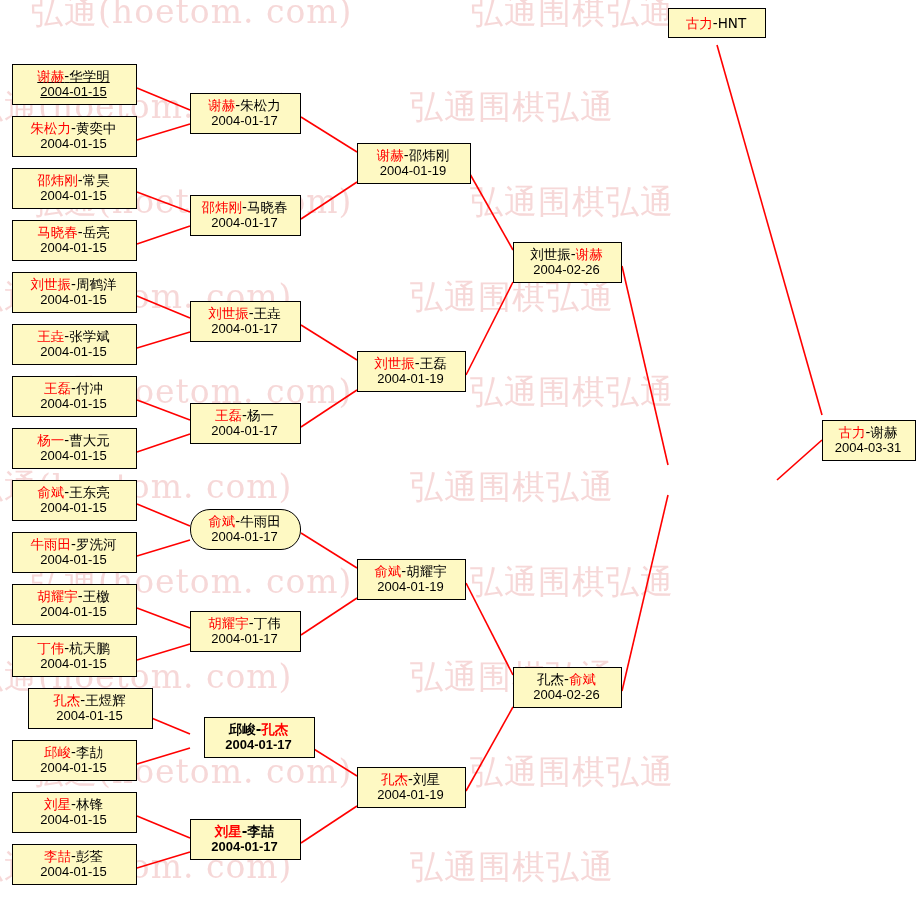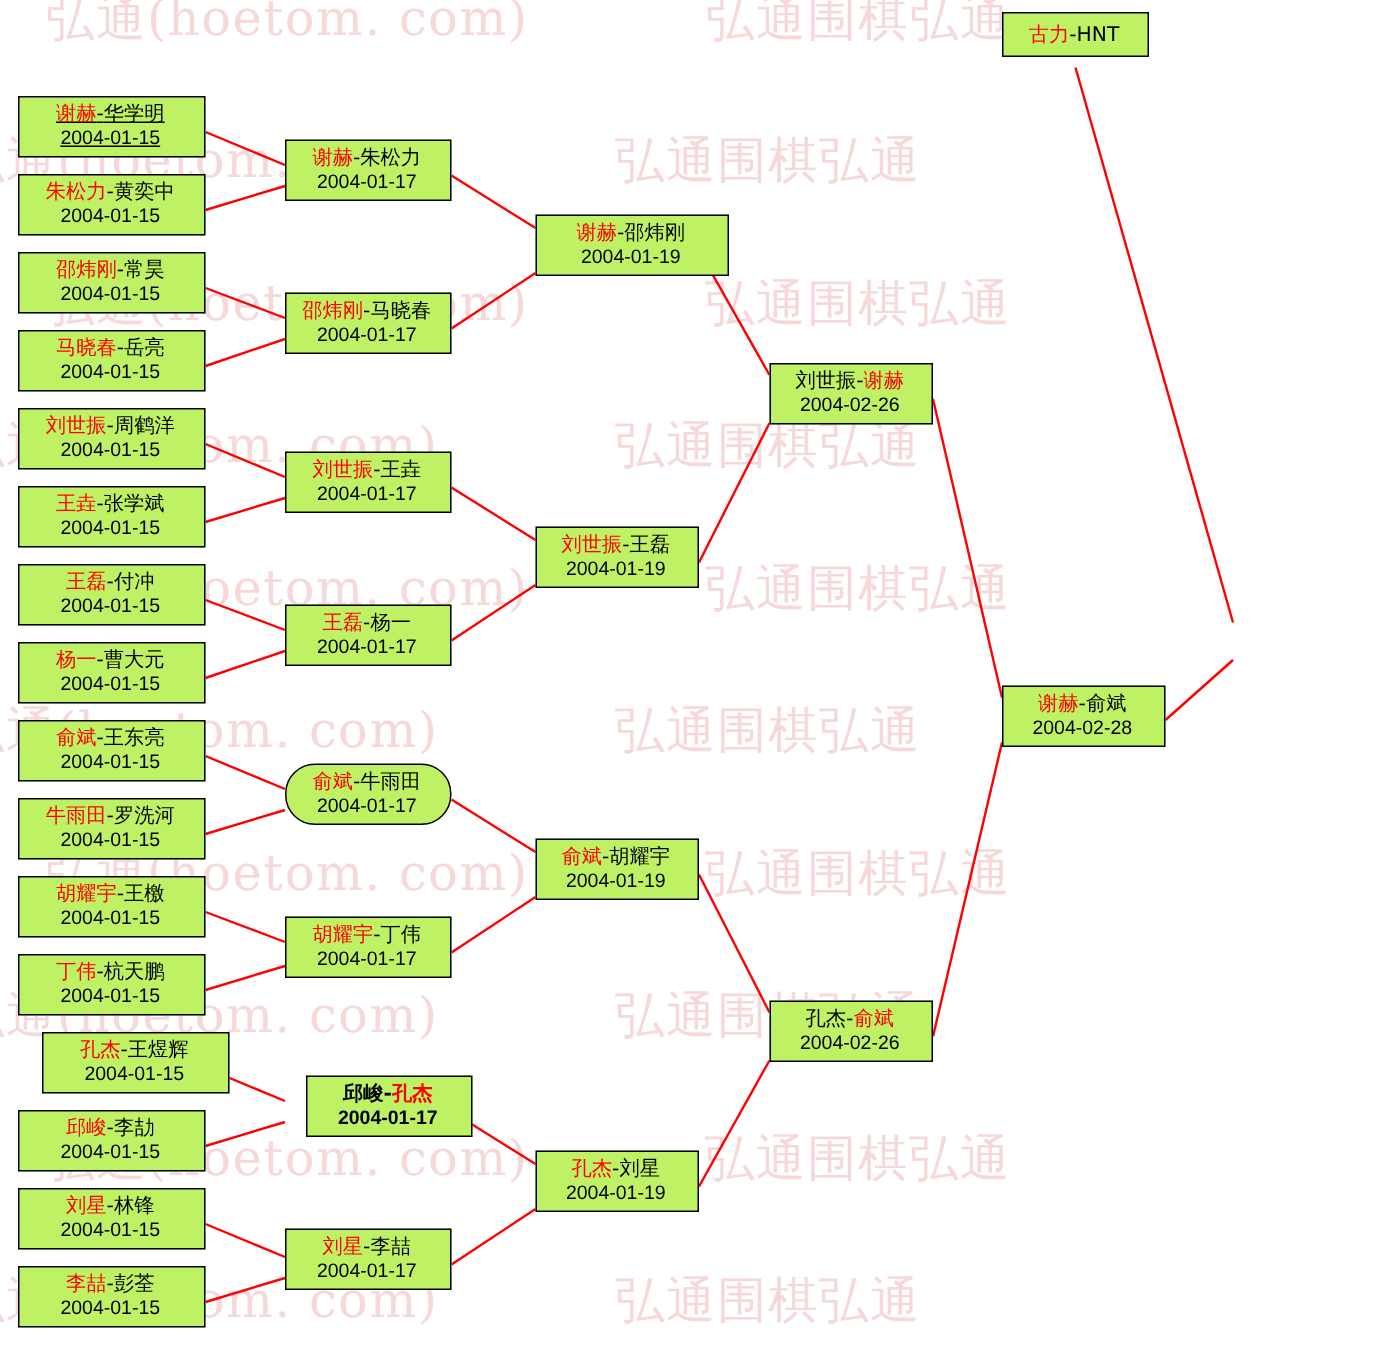--- a/index.html
+++ b/index.html
@@ -41,21 +41,21 @@
     left: 0; top: 0;
     width: 924px;
     height: 897px;
     z-index: 1;
     pointer-events: none;
   }
   .node {
     position: absolute;
     box-sizing: border-box;
     border: 1px solid #000000;
-    background: #bef264;
+    background: #fef9c3;
     z-index: 2;
     text-align: center;
     font-size: 13px;
     line-height: 16px;
     padding: 3px 2px 4px 0;
     font-family: "DejaVu Sans", sans-serif;
     white-space: nowrap;
   }
   .node .players {
     display: block;
@@ -232,26 +232,26 @@
     <span class="date">2004-01-17</span>
   </div>
   <div class="node" style="left:190px; top:611px; width:111px;">
     <span class="players"><span class="p-win">胡耀宇</span><span class="sep">-</span><span class="p-lose">丁伟</span></span>
     <span class="date">2004-01-17</span>
   </div>
   <div class="node" style="left:204px; top:717px; width:111px;font-weight:bold;">
     <span class="players"><span class="p-lose">邱峻</span><span class="sep">-</span><span class="p-win">孔杰</span></span>
     <span class="date">2004-01-17</span>
   </div>
-  <div class="node" style="left:190px; top:819px; width:111px;">
+  <div class="node" style="left:190px; top:819px; width:111px;font-weight:bold;">
     <span class="players"><span class="p-win">刘星</span><span class="sep">-</span><span class="p-lose">李喆</span></span>
     <span class="date">2004-01-17</span>
   </div>
 
-  <div class="node" style="left:357px; top:143px; width:129px;">
+  <div class="node" style="left:357px; top:143px; width:114px;">
     <span class="players"><span class="p-win">谢赫</span><span class="sep">-</span><span class="p-lose">邵炜刚</span></span>
     <span class="date">2004-01-19</span>
   </div>
   <div class="node" style="left:357px; top:351px; width:109px;">
     <span class="players"><span class="p-win">刘世振</span><span class="sep">-</span><span class="p-lose">王磊</span></span>
     <span class="date">2004-01-19</span>
   </div>
   <div class="node" style="left:357px; top:559px; width:109px;">
     <span class="players"><span class="p-win">俞斌</span><span class="sep">-</span><span class="p-lose">胡耀宇</span></span>
     <span class="date">2004-01-19</span>
@@ -263,23 +263,23 @@
 
   <div class="node" style="left:513px; top:242px; width:109px;">
     <span class="players"><span class="p-lose">刘世振</span><span class="sep">-</span><span class="p-win">谢赫</span></span>
     <span class="date">2004-02-26</span>
   </div>
   <div class="node" style="left:513px; top:667px; width:109px;">
     <span class="players"><span class="p-lose">孔杰</span><span class="sep">-</span><span class="p-win">俞斌</span></span>
     <span class="date">2004-02-26</span>
   </div>
 
-  <div class="node" style="left:668px; top:457px; width:109px;">
-    <span class="players"><span class="p-win">谢赫</span><span class="sep">-</span><span class="p-lose">俞斌</span></span>
-    <span class="date">2004-02-28</span>
-  </div>
 
   <div class="node" style="left:668px; top:8px; width:98px; padding-top:6px; padding-bottom:6px;">
     <span class="players"><span class="p-win">古力</span><span class="sep">-</span><span class="p-lose">HNT</span></span>
   </div>
 
+  <div class="node" style="left:822px; top:420px; width:94px;">
+    <span class="players"><span class="p-win">古力</span><span class="sep">-</span><span class="p-lose">谢赫</span></span>
+    <span class="date">2004-03-31</span>
+  </div>
 
 </div>
 
 </body></html>

